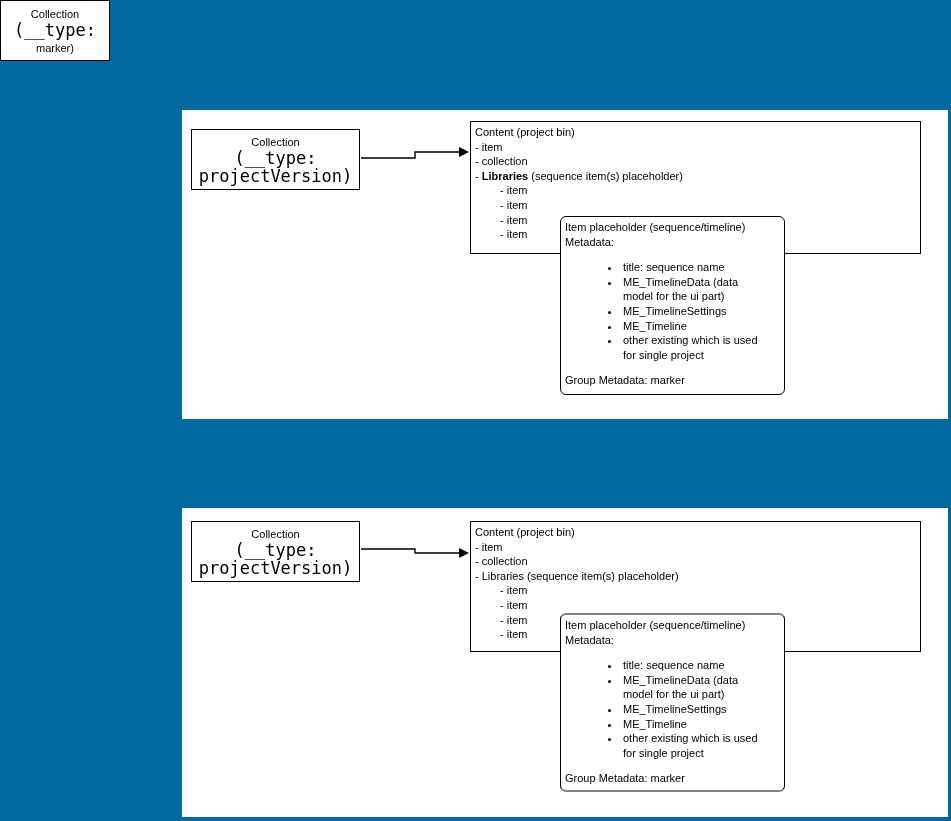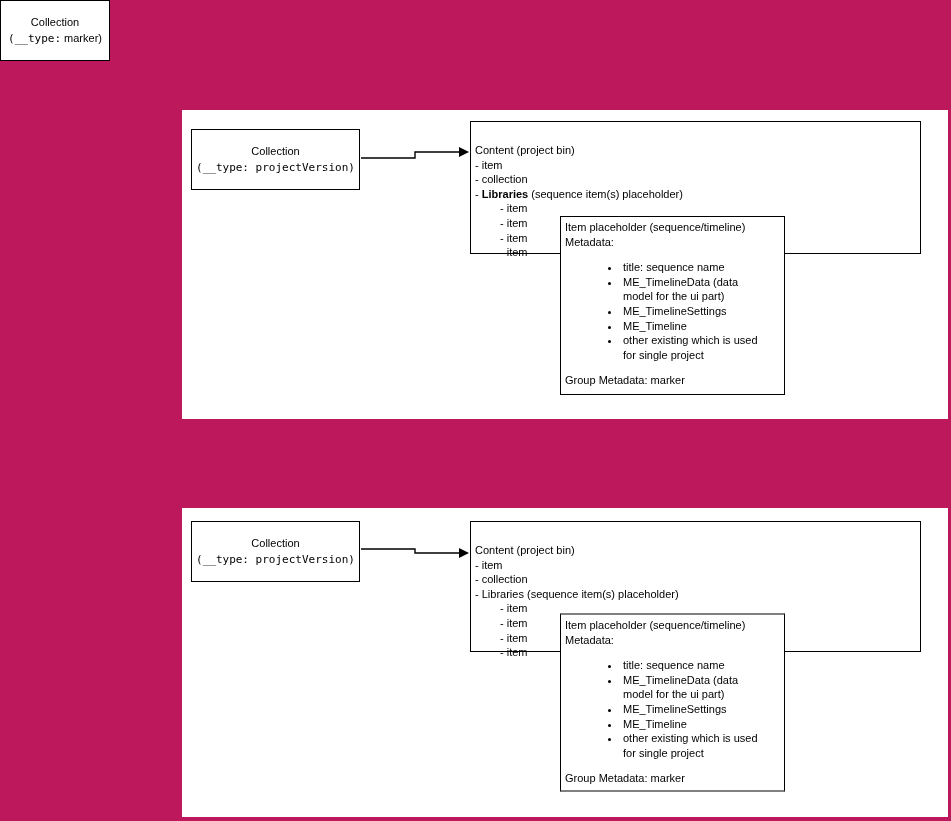--- a/index.html
+++ b/index.html
@@ -1,28 +1,28 @@
 <!DOCTYPE html>
 <html><head>
 <meta charset="utf-8">
 <style>
   html,body{margin:0;padding:0;background:#000;}
-  .stage{position:relative;width:951px;height:821px;background:#be185d;overflow:hidden;
+  .stage{position:relative;width:951px;height:821px;background:#0369a1;overflow:hidden;
          font-family:"Liberation Sans",sans-serif;font-size:11px;color:#000;}
-  .mono{font-family:"DejaVu Sans Mono",monospace;font-size:11px;}
+  .mono{font-family:"DejaVu Sans Mono",monospace;font-size:17px;}
   .shape{position:absolute;background:#fff;border:1px solid #000;box-sizing:border-box;}
   .node-collection{display:flex;flex-direction:column;align-items:center;justify-content:center;
                    text-align:center;line-height:16px;}
   .root-node{left:0;top:0;width:110px;height:61px;}
   .panel{position:absolute;left:182px;width:766px;height:309px;background:#fff;}
   .connector{position:absolute;left:0;top:0;pointer-events:none;}
-  .content-box{padding:21px 4px;line-height:14.6px;}
+  .content-box{padding:3px 4px;line-height:14.6px;}
   .content-box .indent{padding-left:25px;}
   .bold{font-weight:bold;}
-  .placeholder-box{padding:3px 4px;line-height:14.6px;}
+  .placeholder-box{padding:3px 4px;line-height:14.6px;border-radius:6px;}
   .placeholder-box ul{margin:11px 12px 11px;padding-left:44px;}
   .placeholder-box li{padding-left:2px;}
   .gray-edges{border-top:2px solid #808080;border-bottom:2px solid #808080;}
   .txt{white-space:pre-wrap;}
 </style>
 </head>
 <body>
 
 <div class="stage">
 

